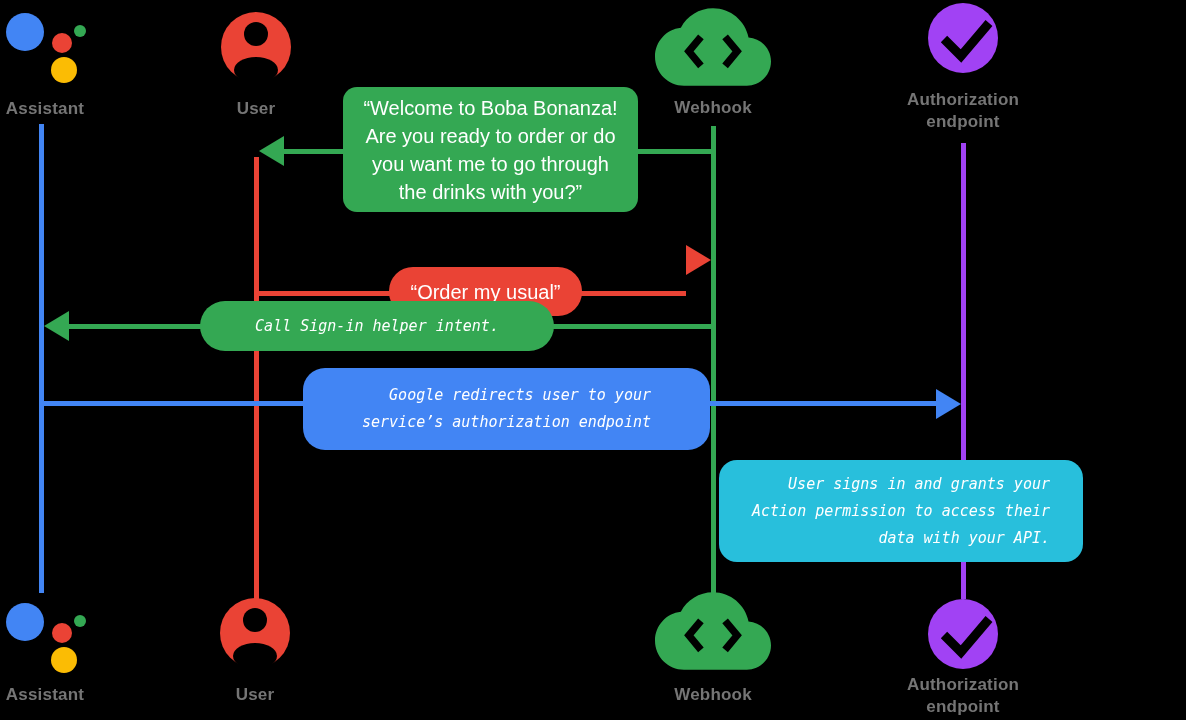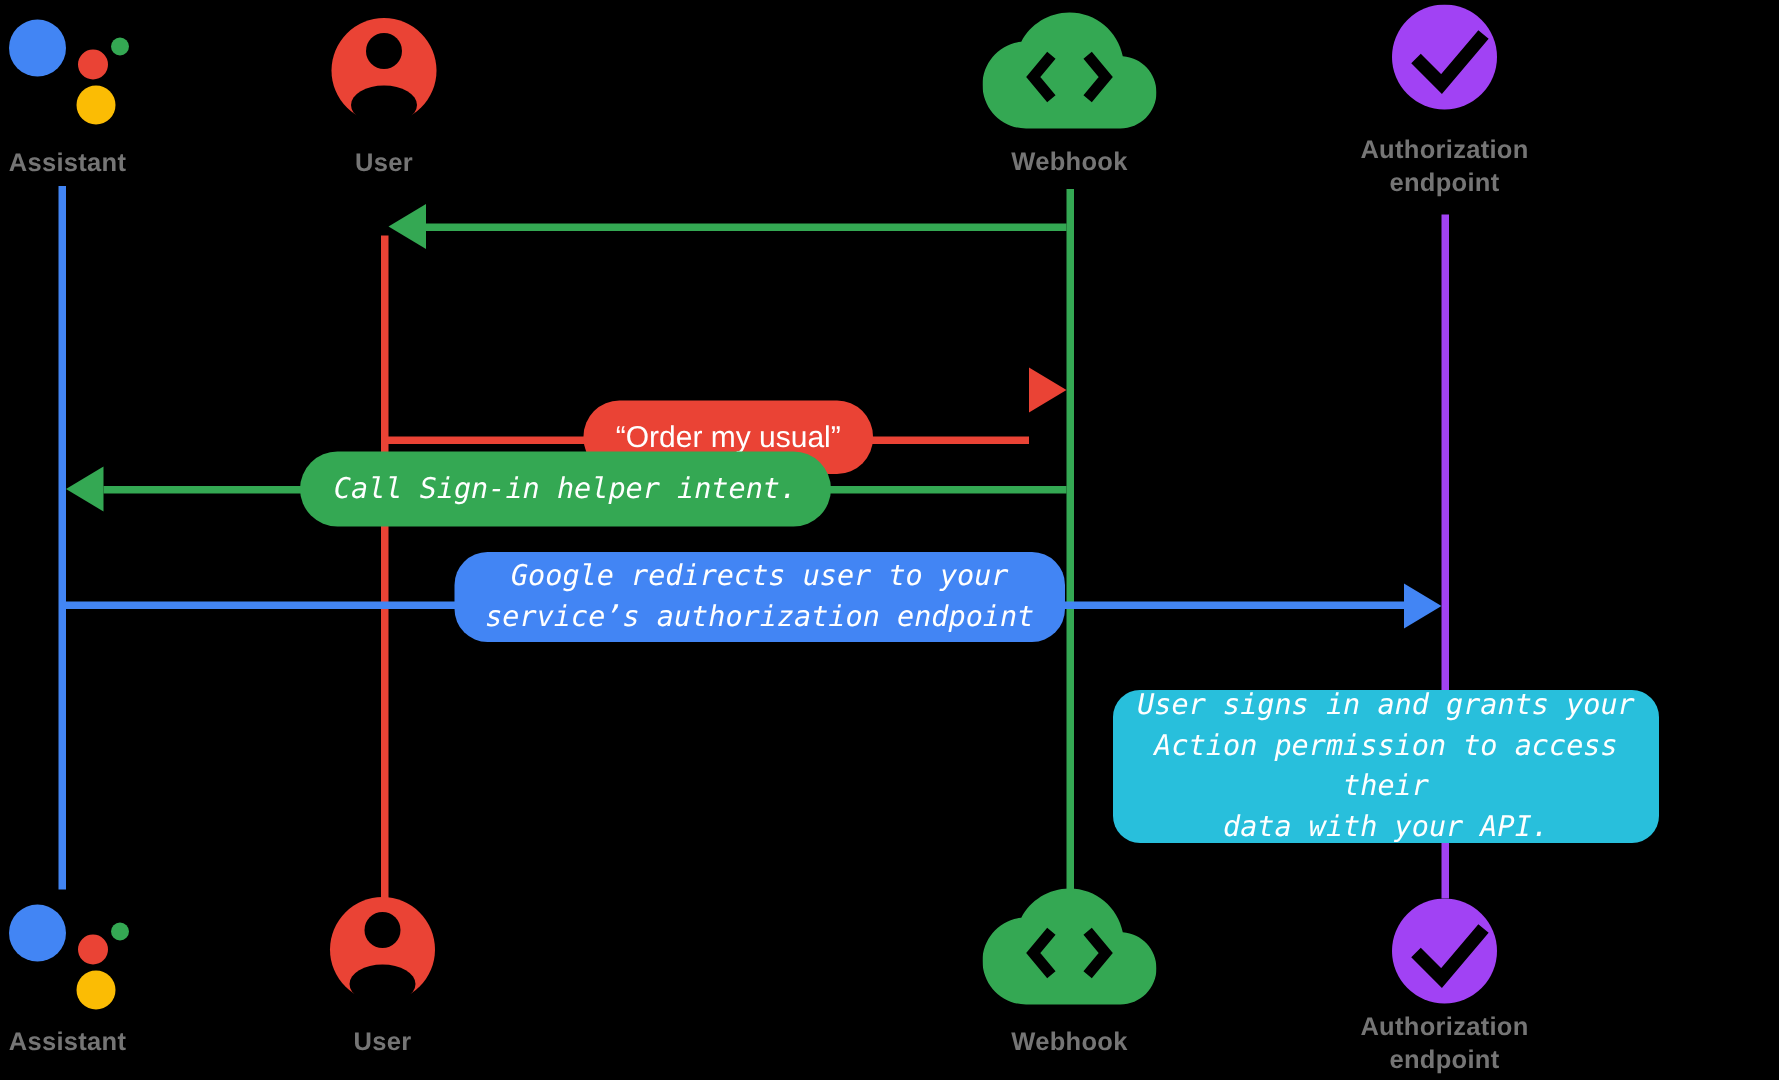--- a/index.html
+++ b/index.html
@@ -6,21 +6,21 @@
   .canvas{position:relative;width:1186px;height:720px;background:#000;overflow:hidden;
           font-family:"Liberation Sans",sans-serif;}
   .lifeline{position:absolute;width:5px;}
   .hline{position:absolute;height:5px;}
   .arrowhead{position:absolute;width:0;height:0;border-top:15px solid transparent;border-bottom:15px solid transparent;}
   .head-left{border-right:25px solid;}
   .head-right{border-left:25px solid;}
   .bubble{position:absolute;display:flex;align-items:center;justify-content:center;
           text-align:center;color:#ffffff;white-space:pre-line;box-sizing:border-box;padding:6px 10px;}
   .speech{font-size:20px;line-height:28px;}
-  .code{font-family:"DejaVu Sans Mono","Liberation Mono",monospace;font-style:italic;font-size:19px;line-height:27px;}
+  .code{font-family:"DejaVu Sans Mono","Liberation Mono",monospace;font-style:italic;font-size:15px;line-height:27px;text-align:right;}
   .actor-label{position:absolute;width:170px;text-align:center;color:#757575;
                font-weight:700;font-size:17px;line-height:22px;letter-spacing:.2px;}
   .icon{position:absolute;}
   
   .c-blue{background:#4285F4;}  .b-blue{border-right-color:#4285F4;border-left-color:#4285F4;}
   .c-red{background:#EA4335;margin-top:33px;}   .b-red{border-right-color:#EA4335;border-left-color:#EA4335;}
   .c-green{background:#34A853;} .b-green{border-right-color:#34A853;border-left-color:#34A853;}
   .c-purple{background:#A142F4;}
   .c-cyan{background:#28BFDC;}
 </style>
@@ -39,29 +39,33 @@
 
   <div class="hline c-red" style="left:257px;top:258px;width:429px;"></div>
   <div class="arrowhead head-right b-red" style="left:686px;top:245px;"></div>
 
   <div class="hline c-green" style="left:69px;top:324px;width:642px;"></div>
   <div class="arrowhead head-left b-green" style="left:44px;top:311px;"></div>
 
   <div class="hline c-blue" style="left:41px;top:401px;width:895px;"></div>
   <div class="arrowhead head-right b-blue" style="left:936px;top:389px;"></div>
 
+  <div class="bubble speech c-green" style="left:343px;top:87px;width:295px;height:125px;border-radius:14px;">“Welcome to Boba Bonanza!
+Are you ready to order or do
+you want me to go through
+the drinks with you?”</div>
 
   <div class="bubble speech c-red" style="left:389px;top:234px;width:193px;height:49px;border-radius:24px;">“Order my usual”</div>
 
   <div class="bubble code c-green" style="left:200px;top:301px;width:354px;height:50px;border-radius:25px;">Call Sign-in helper intent.</div>
 
-  <div class="bubble code c-blue" style="left:303px;top:368px;width:407px;height:60px;border-radius:22px;">Google redirects user to your
+  <div class="bubble code c-blue" style="left:303px;top:368px;width:407px;height:82px;border-radius:22px;">Google redirects user to your
 service’s authorization endpoint</div>
 
-  <div class="bubble code c-cyan" style="left:742px;top:460px;width:364px;height:102px;border-radius:18px;">User signs in and grants your
+  <div class="bubble code c-cyan" style="left:719px;top:460px;width:364px;height:102px;border-radius:18px;">User signs in and grants your
 Action permission to access their
 data with your API.</div>
 
   <svg class="icon" style="left:6px;top:12px;" width="88" height="72">
     <circle cx="19" cy="20" r="19" fill="#4285F4"></circle>
     <circle cx="56" cy="31" r="10" fill="#EA4335"></circle>
     <circle cx="74" cy="19" r="6" fill="#34A853"></circle>
     <circle cx="58" cy="58" r="13" fill="#FBBC04"></circle>
   </svg>
 

